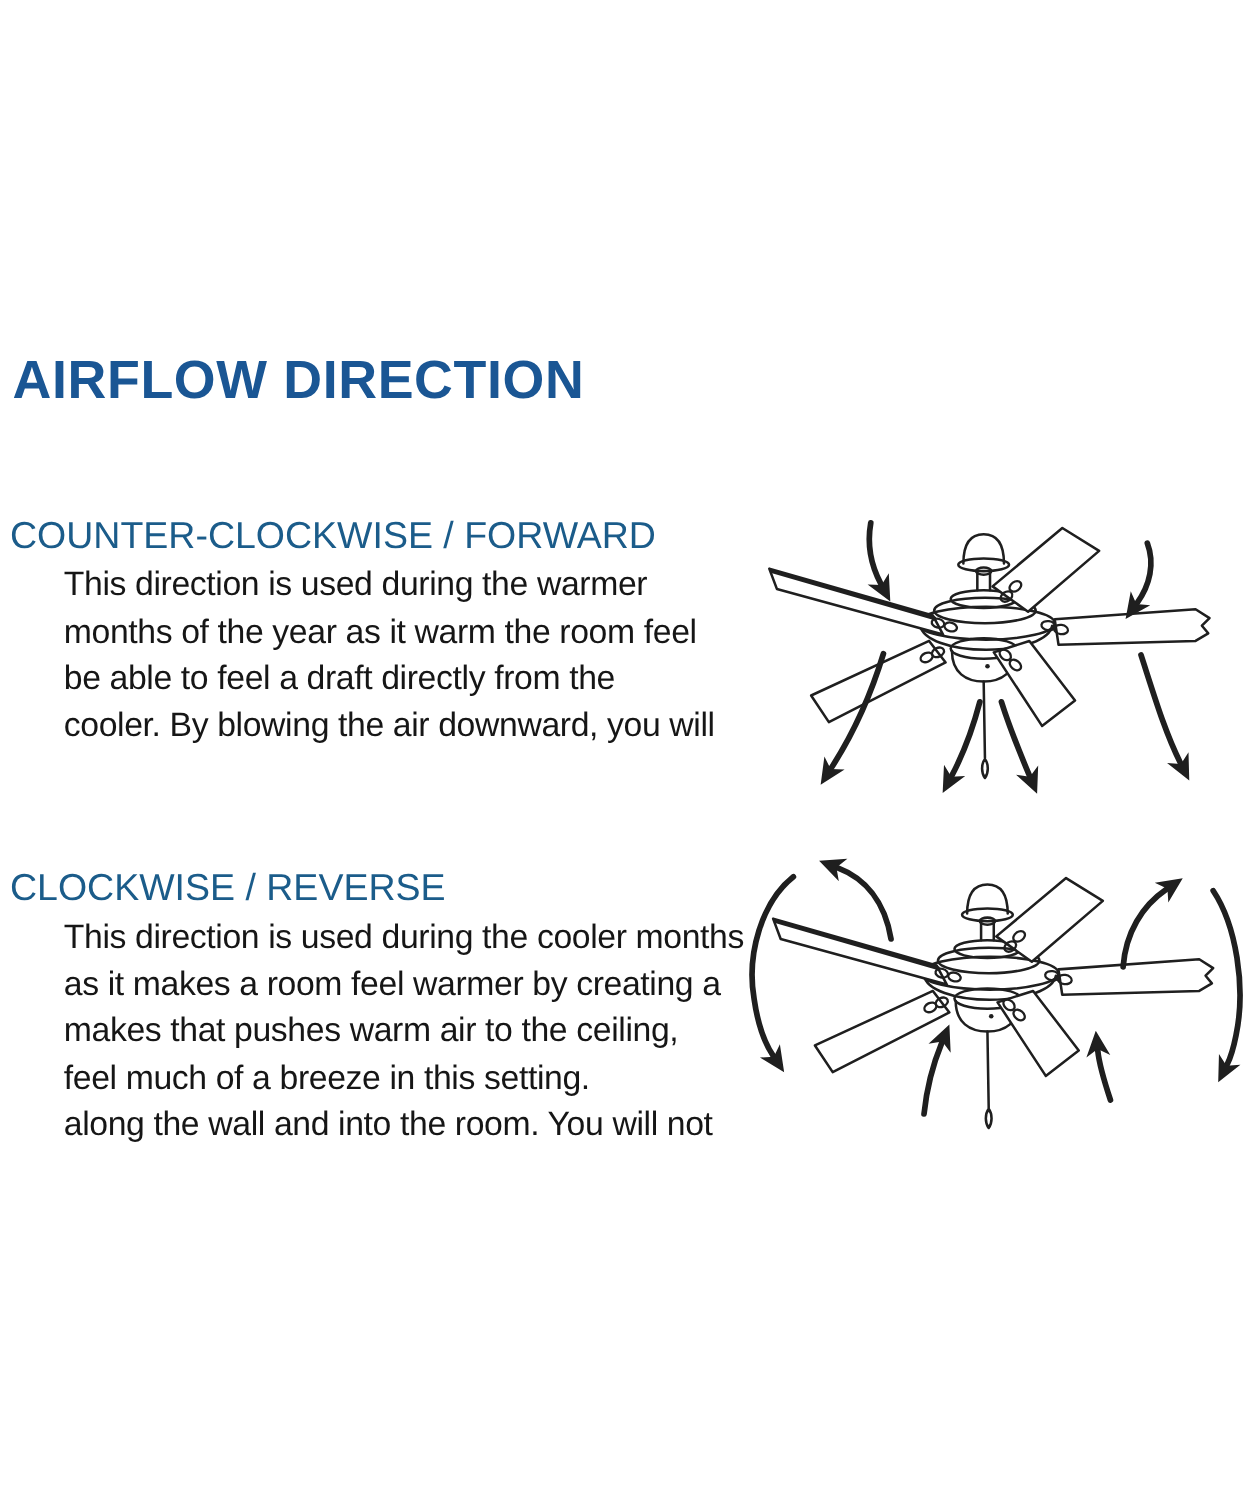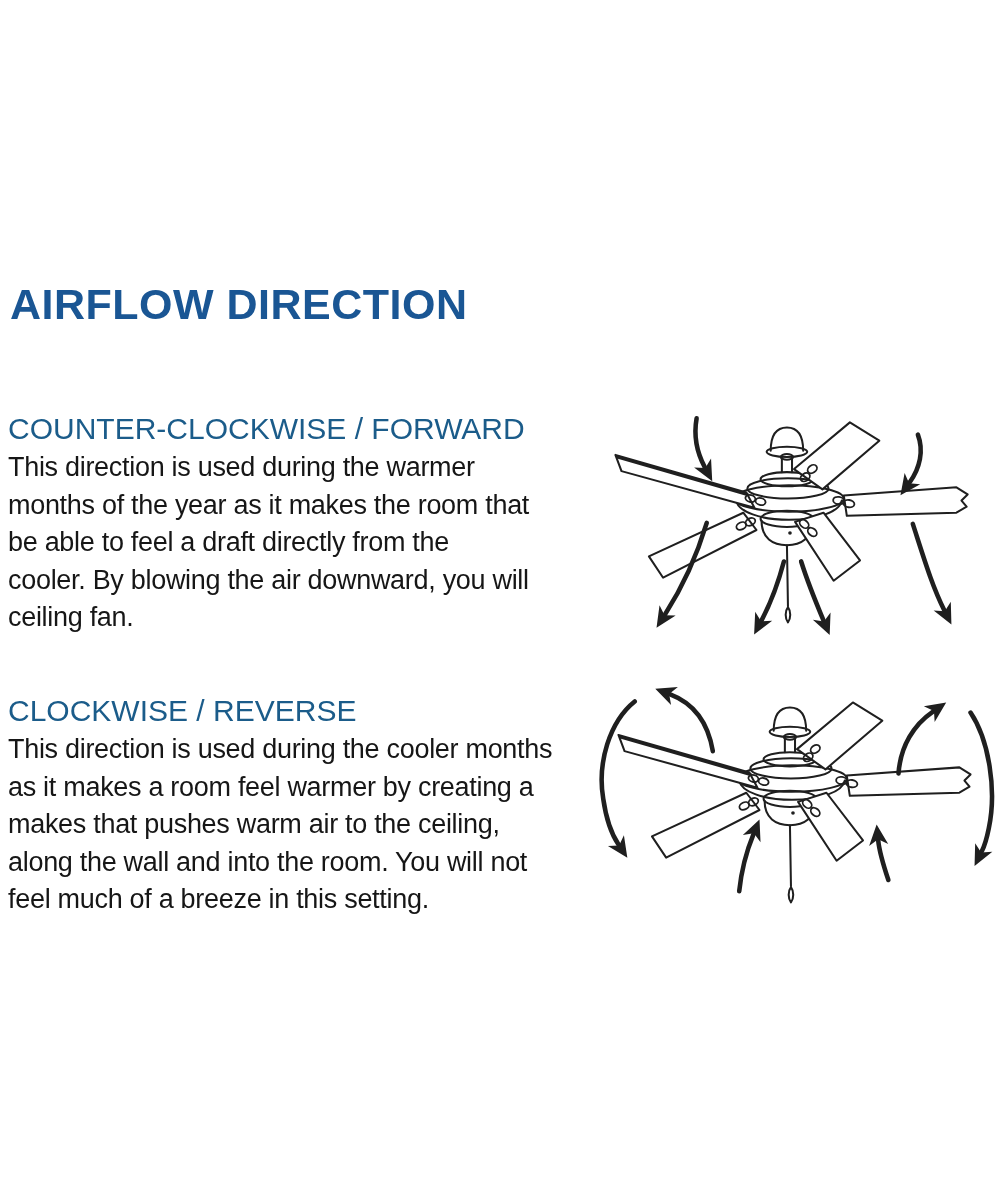--- a/index.html
+++ b/index.html
@@ -21,49 +21,48 @@
   }
   .section{position:absolute;left:8px;width:600px;}
   #section-ccw{top:414px;}
   #section-cw{top:696px;}
   .section h2{
     margin:0 0 5px 0;font-size:30px;line-height:30px;font-weight:400;
     color:var(--heading-blue);white-space:nowrap;
   }
   .body-line{
     font-size:27px;line-height:37.5px;letter-spacing:-0.3px;
-    color:var(--body-text);white-space:nowrap;
+    color:var(--body-text);white-space:nowrap;margin-left:43px;
   }
   .fan{position:absolute;}
   #fan-svg-1{left:588px;top:406px;width:406px;height:249px;}
   #fan-svg-2{left:586px;top:676px;width:416px;height:269px;}
 </style>
 </head>
 <body>
 
 <div class="page">
 
   <h1 class="title">AIRFLOW DIRECTION</h1>
 
   <div class="section" id="section-ccw">
     <h2>COUNTER-CLOCKWISE / FORWARD</h2>
     <div class="body-line">This direction is used during the warmer</div>
-    <div class="body-line">months of the year as it makes the room that</div>
+    <div class="body-line">months of the year as it warm the room feel</div>
     <div class="body-line">be able to feel a draft directly from the</div>
     <div class="body-line">cooler. By blowing the air downward, you will</div>
-    <div class="body-line">ceiling fan.</div>
   </div>
 
   <div class="section" id="section-cw">
     <h2>CLOCKWISE / REVERSE</h2>
     <div class="body-line">This direction is used during the cooler months</div>
     <div class="body-line">as it makes a room feel warmer by creating a</div>
     <div class="body-line">makes that pushes warm air to the ceiling,</div>
+    <div class="body-line">feel much of a breeze in this setting.</div>
     <div class="body-line">along the wall and into the room. You will not</div>
-    <div class="body-line">feel much of a breeze in this setting.</div>
   </div>
 
   <svg id="fan-svg-1" class="fan" viewBox="0 0 400 245" role="img">
     <defs>
       <marker id="ah1" viewBox="0 0 10 10" refX="2.5" refY="5" markerWidth="5" markerHeight="5" orient="auto">
         <path d="M0.5,0.8 L9.5,5 L0.5,9.2 L3,5 Z" fill="#1f1f1f"></path>
       </marker>
     </defs>
 
     <g class="fan-art" stroke="#1f1f1f" stroke-width="2" fill="none" stroke-linecap="round" stroke-linejoin="round">

